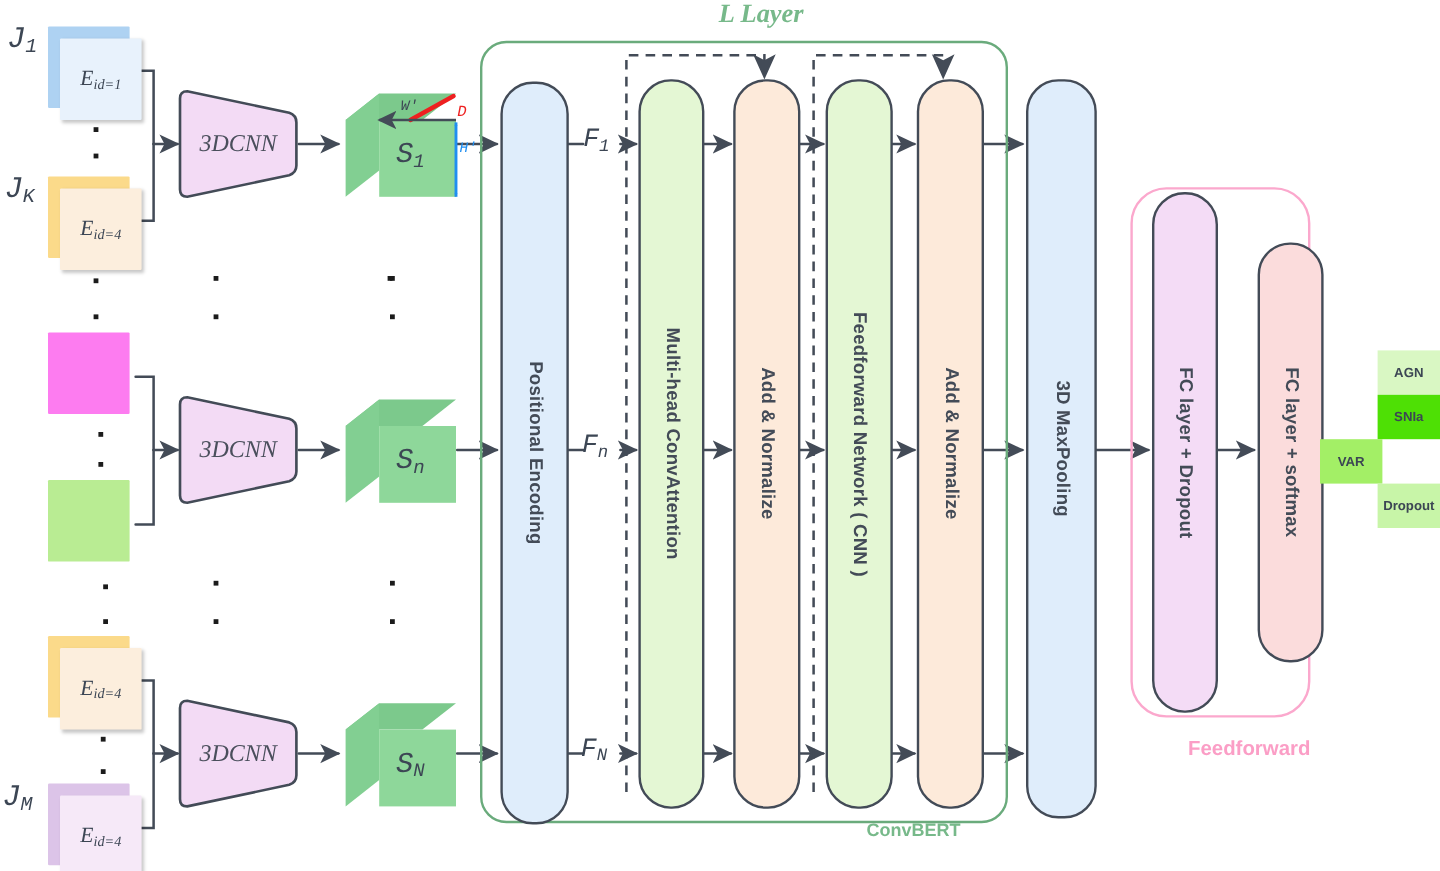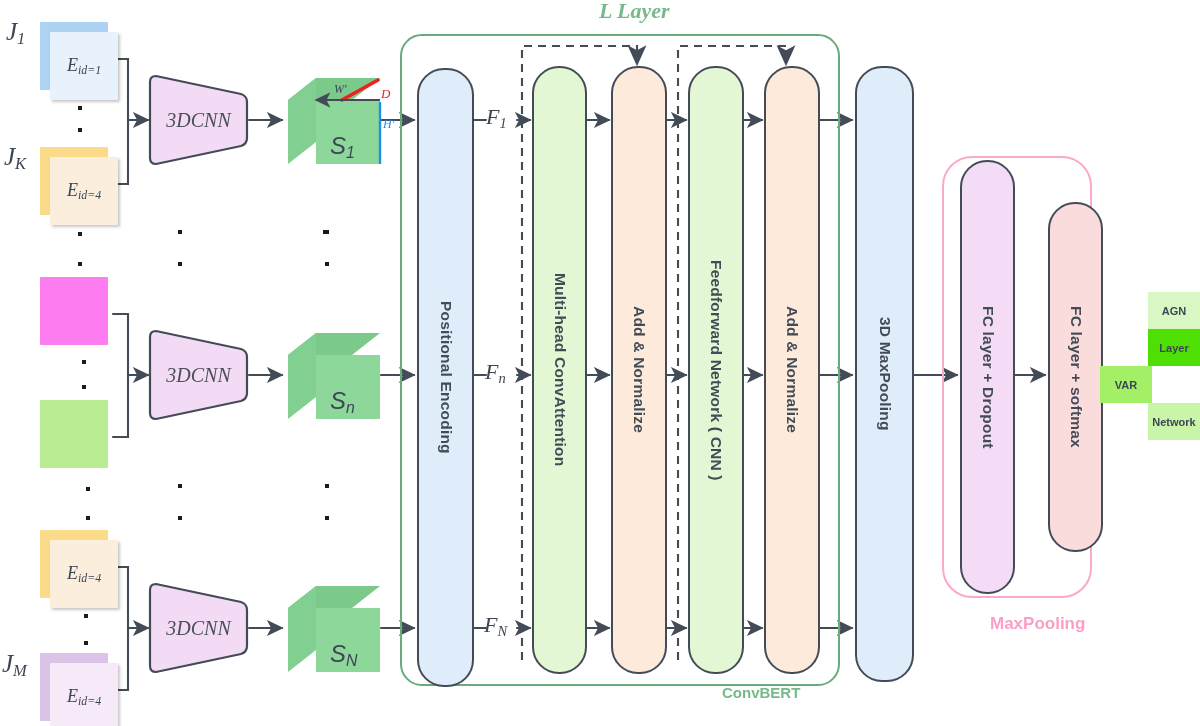--- a/index.html
+++ b/index.html
@@ -1,21 +1,21 @@
 <!DOCTYPE html>
 <html><head>
 <meta charset="utf-8">
 <style>
   html,body{margin:0;padding:0;background:#fff;}
   body{width:1200px;height:726px;overflow:hidden;
        font-family:"Liberation Sans",sans-serif;}
   #stage{position:relative;width:1200px;height:726px;background:#fff;}
 
   
-  .mathlbl{position:absolute;font-family:Liberation Serif, serif;font-style:italic;
+  .mathlbl{position:absolute;font-family:Liberation Mono, monospace;font-style:italic;
            color:#3c4654;white-space:nowrap;}
   .sub{font-size:.66em;vertical-align:-.25em;font-style:italic;}
   .dot{position:absolute;width:4px;height:4px;background:#1b1b1b;border-radius:0;}
 
   
   .cardwrap{position:absolute;width:78px;height:78px;}
   .card-back{position:absolute;left:0;top:0;width:68px;height:68px;border-radius:1px;}
   .card-front{position:absolute;left:10px;top:10px;width:68px;height:68px;border-radius:1px;
               box-shadow:2px 2px 3px rgba(0,0,0,.22);
               display:flex;align-items:center;justify-content:center;}
@@ -24,22 +24,22 @@
   
   .trap{position:absolute;}
   .trap svg{display:block;overflow:visible;}
   .trap .tlabel{position:absolute;left:0;top:0;width:100%;height:100%;
                 display:flex;align-items:center;justify-content:center;
                 font-family:"Liberation Serif",serif;font-style:italic;font-size:20px;color:#4a4f5c;}
 
   
   .cube{position:absolute;}
   .cube svg{display:block;overflow:visible;}
-  .cube .clabel{position:absolute;font-family:Liberation Sans, sans-serif;font-style:italic;
-                font-size:24px;color:#3c4654;margin-top:16px;}
+  .cube .clabel{position:absolute;font-family:Liberation Mono, monospace;font-style:italic;
+                font-size:24px;color:#3c4654;}
 
   
   .pill{position:absolute;border:2.2px solid #434b57;border-radius:27px;
         display:flex;align-items:center;justify-content:center;}
   .pill .vtxt{writing-mode:vertical-rl;text-orientation:mixed;
               font-family:"Liberation Sans",sans-serif;font-weight:bold;font-size:15.5px;
               color:#434b57;letter-spacing:.2px;white-space:nowrap;}
 
   
   .gbox{position:absolute;border-radius:22px;background:transparent;}
@@ -231,21 +231,21 @@
       <rect x="34" y="28" width="64" height="64" fill="#8ed79a"></rect>
     </svg>
     <div class="clabel" style="left:48px;top:44px;">S<i class="sub">N</i></div>
   </div>
 
   <div class="gbox" style="left:400px;top:34px;width:436px;height:648px;border:2px solid #6aab7c;"></div>
   <div class="glabel" style="left:722px;top:684px;color:#77b98a;font-size:15px;">ConvBERT</div>
   <div class="glabel mathlbl" style="left:599px;top:-2px;color:#77b98a;font-size:22px;font-family:'Liberation Serif',serif;font-style:italic;">L Layer</div>
 
   <div class="gbox" style="left:942px;top:156px;width:146px;height:438px;border:2px solid #fba8cd;border-radius:30px;"></div>
-  <div class="glabel" style="left:990px;top:614px;color:#fb9ec6;font-size:17px;">MaxPooling</div>
+  <div class="glabel" style="left:990px;top:614px;color:#fb9ec6;font-size:17px;">Feedforward</div>
 
   <div class="pill" style="left:417px;top:68px;width:53px;height:615px;background:#dfedfb;">
     <span class="vtxt">Positional Encoding</span>
   </div>
 
   <div class="pill" style="left:532px;top:66px;width:51px;height:604px;background:#e4f7d4;">
     <span class="vtxt">Multi-head ConvAttention</span>
   </div>
 
   <div class="pill" style="left:611px;top:66px;width:52px;height:604px;background:#fdeada;">
@@ -275,22 +275,22 @@
   <div class="mathlbl" style="left:486px;top:104px;font-size:22px;">F<span class="sub">1</span></div>
   <div class="mathlbl" style="left:485px;top:359px;font-size:22px;">F<span class="sub">n</span></div>
   <div class="mathlbl" style="left:484px;top:612px;font-size:22px;">F<span class="sub">N</span></div>
 
   <div class="dot" style="left:323px;top:230px;"></div>
 
   <div class="clsbox" style="left:1148px;top:292px;width:52px;height:37px;background:#d9f7c3;">
     <span>AGN</span>
   </div>
   <div class="clsbox" style="left:1148px;top:329px;width:52px;height:37px;background:#4ee005;">
-    <span>Layer</span>
+    <span>SNIa</span>
   </div>
   <div class="clsbox" style="left:1100px;top:366px;width:52px;height:37px;background:#a3ef66;">
     <span>VAR</span>
   </div>
   <div class="clsbox" style="left:1148px;top:403px;width:52px;height:37px;background:#c8f5a8;">
-    <span>Network</span>
+    <span>Dropout</span>
   </div>
 
 </div>
 
 </body></html>

